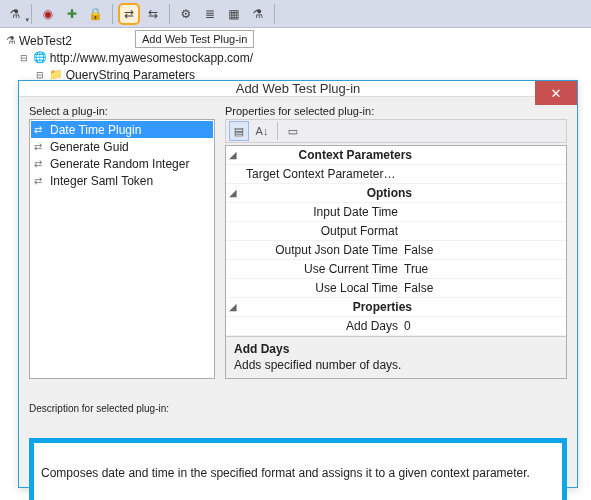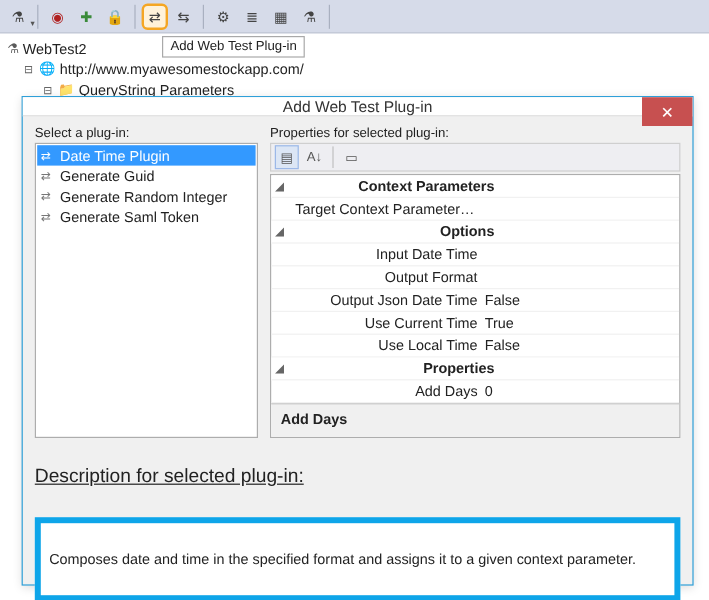--- a/index.html
+++ b/index.html
@@ -113,21 +113,21 @@
   .prop-grid-wrap { flex:1; display:flex; flex-direction:column; border:1px solid #adadad; background:#fff; min-height:0; }
   .prop-grid { flex:1; overflow-y:scroll; overflow-x:hidden; }
   .prop-row { display:flex; align-items:center; height:19px; border-bottom:1px solid #f1f1f1; }
   .prop-row.cat { background:#fff; font-weight:700; }
   .collapse { width:14px; text-align:center; font-size:9px; color:#666; }
   .prop-name { flex: 0 0 172px; padding-left:4px; white-space:nowrap; overflow:hidden; text-overflow:ellipsis;text-align:right; }
   .prop-row:not(.cat) .prop-name { padding-left:20px; flex:0 0 172px; }
   .prop-val { flex:1; padding-left:6px; color:#222; }
   .help-pane { border-top:1px solid #c8c8c8; padding:5px 8px 6px 8px; background:#f0f0f0; }
   .help-title { font-weight:700; margin-bottom:2px; }
-  .desc-label { font-size:16px; color:#222;text-decoration:underline; }
+  .desc-label { font-size:10px; color:#222; }
   .desc-box { border:5px solid #0ea5e9; background:#fff; padding:23px 7px; min-height:30px; }
   .buttons { display:flex; justify-content:flex-end; gap:8px; padding-top:4px; }
   .btn { width:84px; height:24px; border:1px solid #adadad; background:#e9e9e9; display:flex; align-items:center; justify-content:center; font-size:16px; }
 </style>
 </head>
 <body>
 
 <div class="toolbar">
   <div class="tb-btn">⚗<span class="dropdown-caret">▾</span></div>
   <div class="tb-sep"></div>
@@ -184,21 +184,21 @@
           <div class="list-item">
             <span class="list-icon">⇄</span>
             <span>Generate Guid</span>
           </div>
           <div class="list-item">
             <span class="list-icon">⇄</span>
             <span>Generate Random Integer</span>
           </div>
           <div class="list-item">
             <span class="list-icon">⇄</span>
-            <span>Generate Saml Token</span>
+            <span>Integer Saml Token</span>
           </div>
         </div>
       </div>
 
       <div class="right-pane">
         <div class="pane-label">Properties for selected plug-in:</div>
         <div class="prop-toolbar">
           <div class="pbtn active">▤</div>
           <div class="pbtn">A↓</div>
           <div class="psep"></div>
@@ -242,20 +242,21 @@
               <span class="collapse">◢</span>
               <span class="prop-name">Properties</span>
             </div>
             <div class="prop-row">
               <span class="prop-name">Add Days</span>
               <span class="prop-val">0</span>
             </div>
           </div>
           <div class="help-pane">
             <div class="help-title">Add Days</div>
+            <div>Adds specified number of days.</div>
           </div>
         </div>
       </div>
     </div>
     <div class="desc-label">Description for selected plug-in:</div>
     <div class="desc-box">
       <span>Composes date and time in the specified format and assigns it to a given context parameter.</span>
     </div>
     <div class="buttons">
       <div class="btn">OK</div>

